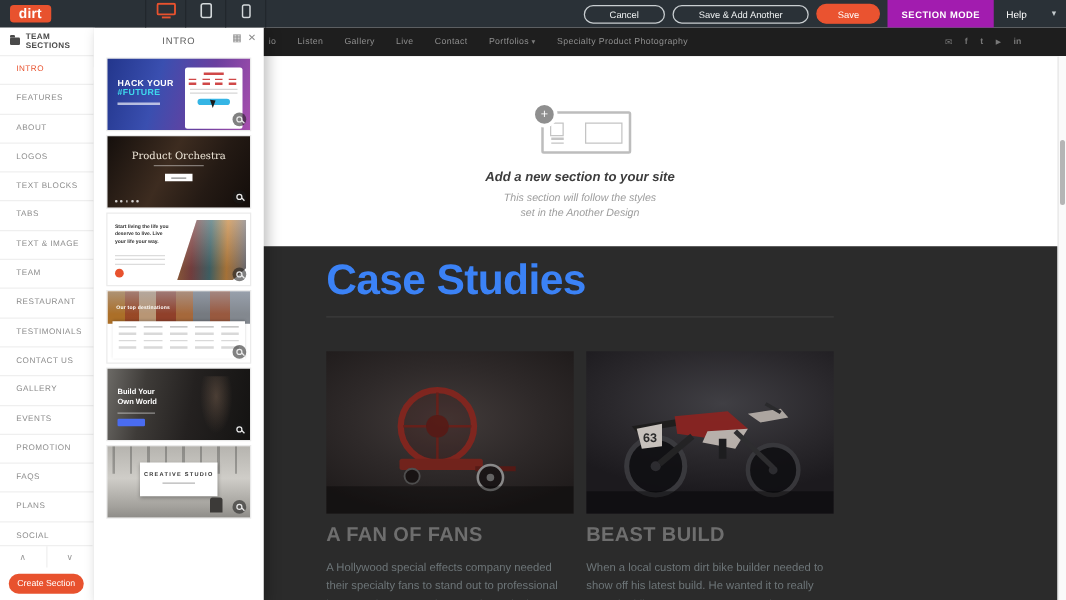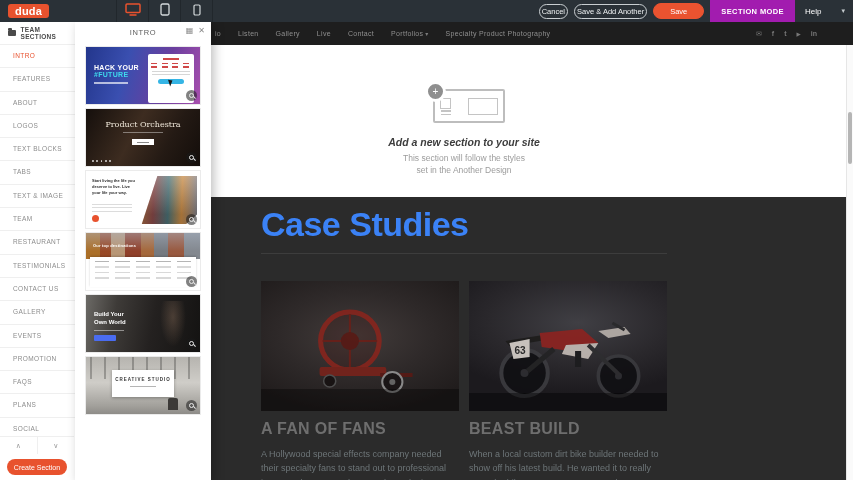--- a/index.html
+++ b/index.html
@@ -5,21 +5,21 @@
   html,body{margin:0;padding:0;}
   body{width:853px;height:480px;overflow:hidden;position:relative;background:#fff;
        font-family:"Liberation Sans","DejaVu Sans",sans-serif;-webkit-font-smoothing:antialiased;}
   
   .toolbar{position:absolute;left:0;top:0;width:853px;height:22px;background:#2a3137;display:flex;align-items:center;z-index:30;}
   .logo{margin-left:8px;background:#e8522e;color:#fff;font-weight:bold;font-size:11px;line-height:14px;padding:0 7px;border-radius:3px;letter-spacing:.2px;}
   .devices{position:absolute;left:116px;top:0;height:22px;display:flex;}
   .device{width:31px;height:22px;display:flex;align-items:center;justify-content:center;border-right:1px solid #21272c;cursor:pointer;}
   .device:first-child{border-left:1px solid #21272c;}
   .tb-right{margin-left:auto;display:flex;align-items:center;height:22px;}
-  .btn-outline{border:1px solid #c9ced1;color:#eef1f2;border-radius:8px;font-size:7.5px;padding:2px 2px;background:transparent;margin-right:6px;white-space:nowrap;cursor:pointer;text-align:center;}
+  .btn-outline{border:1px solid #c9ced1;color:#eef1f2;border-radius:8px;font-size:7.5px;padding:2px 20px;background:transparent;margin-right:6px;white-space:nowrap;cursor:pointer;text-align:center;}
   .btn-save{background:#ea5330;border:1px solid #ea5330;border-radius:8px;color:#fff;font-size:7.5px;padding:2.5px 16px;margin-right:6px;cursor:pointer;}
   .mode-box{background:#a21caf;height:22px;display:flex;align-items:center;padding:0 11px;font-size:7.5px;font-weight:bold;color:#fff;letter-spacing:.4px;}
   .help{color:#fff;font-size:8px;margin:0 6px 0 10px;cursor:pointer;text-align:right;}
   .tb-caret{color:#c4cbce;font-size:7px;margin:0 8px 0 14px;cursor:pointer;}
   
   .sidebar{position:absolute;left:0;top:22px;width:75px;bottom:0;background:#fff;border-right:1px solid #e4e4e4;z-index:10;}
   .sb-header{height:22px;display:flex;align-items:center;padding-left:8px;font-size:6.5px;font-weight:bold;color:#4a4a4a;letter-spacing:.3px;}
   .folder-icon{position:relative;width:8px;height:6px;background:#4a4a4a;border-radius:1px;margin-right:5px;}
   .folder-icon::before{content:'';position:absolute;top:-2px;left:0;width:4px;height:2px;background:#4a4a4a;border-radius:1px 1px 0 0;}
   .sb-item{height:22.3px;line-height:22.3px;padding-left:13px;font-size:6.5px;color:#8c8c8c;border-top:1px solid #efefef;letter-spacing:.4px;cursor:pointer;white-space:nowrap;}
@@ -39,21 +39,21 @@
   .white-area{height:152px;position:relative;background:#fff;}
   .add-section{position:absolute;left:50%;top:44px;transform:translateX(-50%);text-align:center;width:240px;}
   .ph-wrap{position:relative;width:62px;height:34px;margin:0 auto;}
   .ph-rect{border:2px solid #bdbdbd;border-radius:2px;width:58px;height:30px;display:flex;align-items:center;padding:0 5px;gap:4px;}
   .ph-sq{width:9px;height:9px;border:1.5px solid #c4c4c4;margin-top:-6px;}
   .ph-lines{position:absolute;left:8px;top:19px;width:10px;}
   .ph-line{height:1.5px;background:#c4c4c4;margin-top:2px;}
   .ph-big{width:28px;height:15px;border:1.5px solid #c4c4c4;margin-left:auto;}
   .ph-plus{position:absolute;left:-8px;top:-8px;width:15px;height:15px;border-radius:50%;background:#8f8f8f;color:#fff;border:3px solid #fff;display:flex;align-items:center;justify-content:center;font-size:10px;line-height:10px;}
   .ph-title{font-size:10.5px;font-weight:bold;font-style:italic;color:#3d3d3d;margin-top:13px;}
-  .ph-sub{font-size:8.5px;color:#9c9c9c;line-height:1.4;margin-top:5px;}
+  .ph-sub{font-size:8.5px;font-style:italic;color:#9c9c9c;line-height:1.4;margin-top:5px;}
   .dark-section{position:absolute;top:175px;left:0;right:0;bottom:0;background:#2b2b2b;overflow:hidden;}
   .cs-container{width:406px;margin:0 auto;padding-top:8px;}
   .cs-heading{font-size:34px;font-weight:bold;color:#3b82f6;letter-spacing:-.5px;margin:0;}
   .cs-divider{height:1px;background:#3d3d3d;margin-top:9px;}
   .cards{display:grid;grid-template-columns:1fr 1fr;gap:10px;margin-top:27px;}
   .card-img{height:130px;position:relative;overflow:hidden;}
   .img-fan{background:radial-gradient(ellipse 70% 60% at 48% 42%,#423b3a 0%,#2e2929 55%,#201c1c 100%);}
   .img-bike{background:radial-gradient(ellipse 75% 55% at 55% 32%,#403f44 0%,#2a282c 60%,#1c1a1e 100%);}
   .card-img svg{position:absolute;left:0;top:0;width:100%;height:100%;}
   .card-title{margin-top:9px;font-size:16px;font-weight:bold;color:#6e6e6e;letter-spacing:.3px;}
@@ -131,21 +131,21 @@
   .t7-row{position:absolute;left:50%;transform:translateX(-50%);bottom:0;display:flex;gap:4px;}
   .t7-sq{width:13px;height:8px;background:#d9d2c6;border:1.5px solid #fff;}
   
   .scrollbar{position:absolute;right:0;top:45px;width:6px;bottom:0;background:#fafafa;border-left:1px solid #e6e6e6;z-index:40;}
   .scroll-thumb{position:absolute;left:1px;top:67px;width:4px;height:52px;background:#b5b5b5;border-radius:2px;cursor:pointer;}
 </style>
 </head>
 <body>
 
 <div class="toolbar">
-  <div class="logo">duda</div>
+  <div class="logo">dirt</div>
   <div class="devices">
     <div class="device">
       <span><svg width="16" height="13" viewBox="0 0 16 13">
             <rect x="1" y="1" width="14" height="8.5" rx="1" fill="none" stroke="#e8522e" stroke-width="1.5"></rect>
             <path d="M4.5 12h7" stroke="#e8522e" stroke-width="1.6"></path>
           </svg></span>
     </div>
     <div class="device">
       <span><svg width="10" height="13" viewBox="0 0 10 13">
             <rect x="1" y="1" width="8" height="11" rx="1.5" fill="none" stroke="#d4d9db" stroke-width="1.3"></rect>

